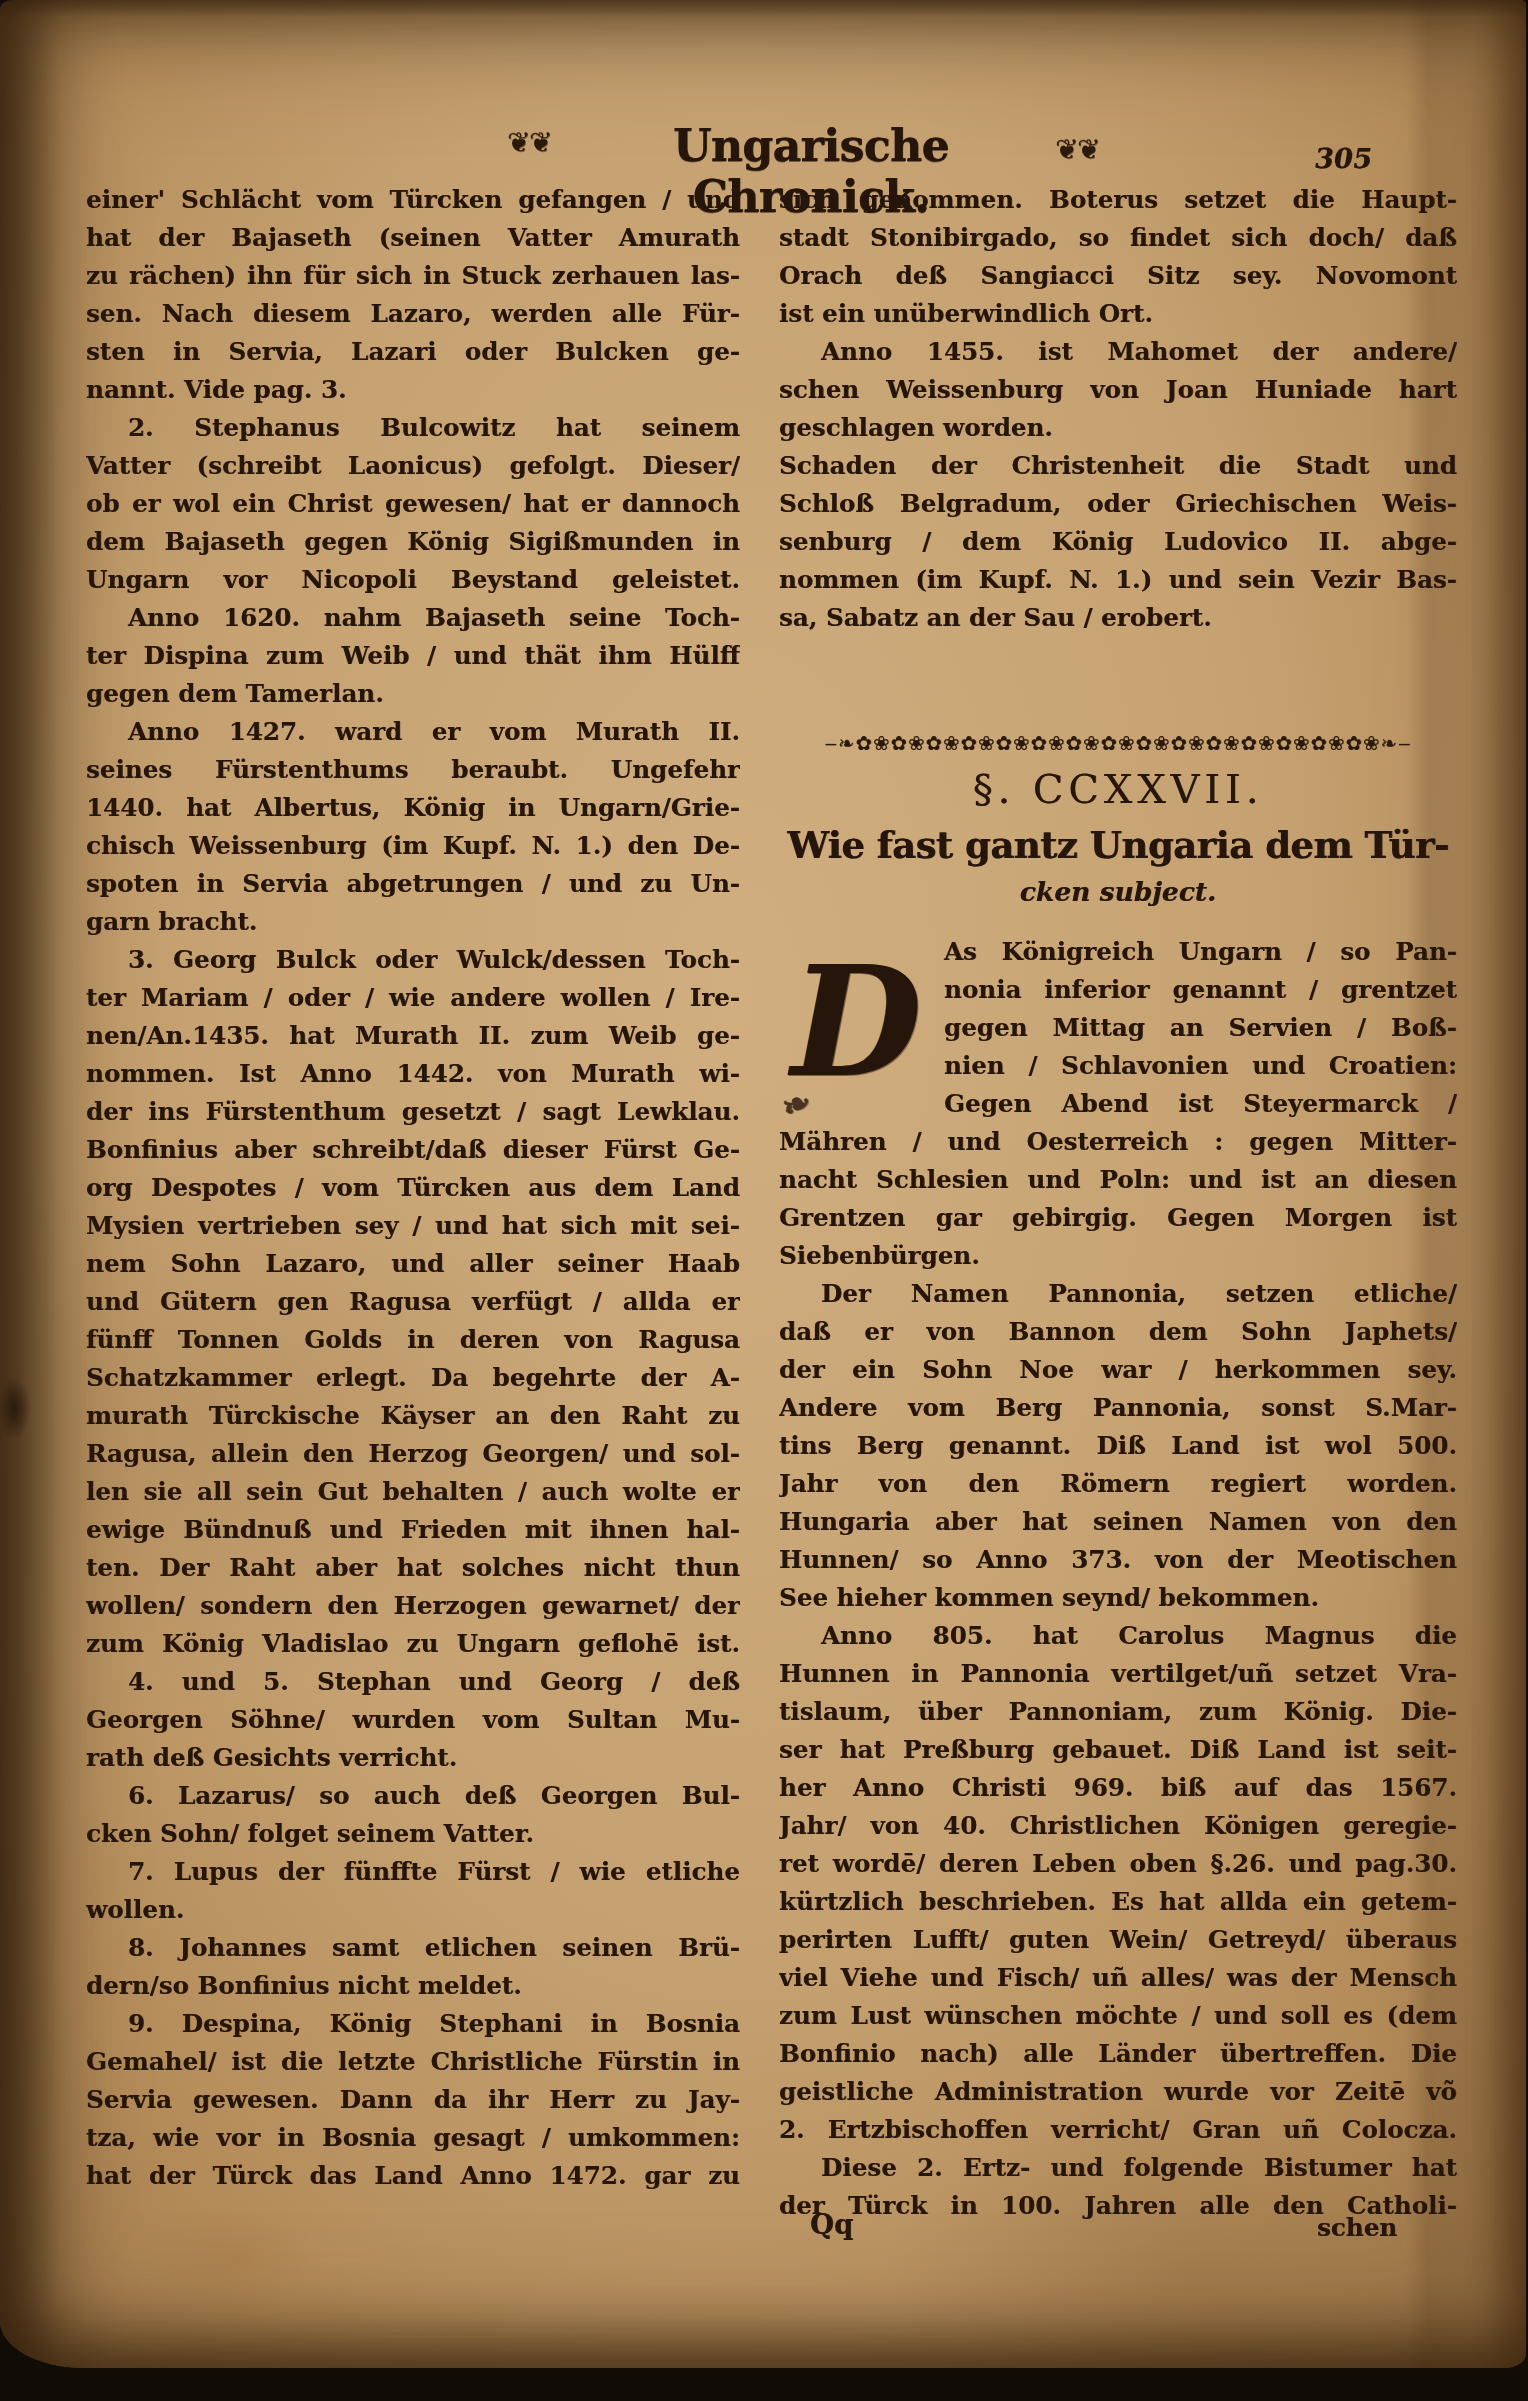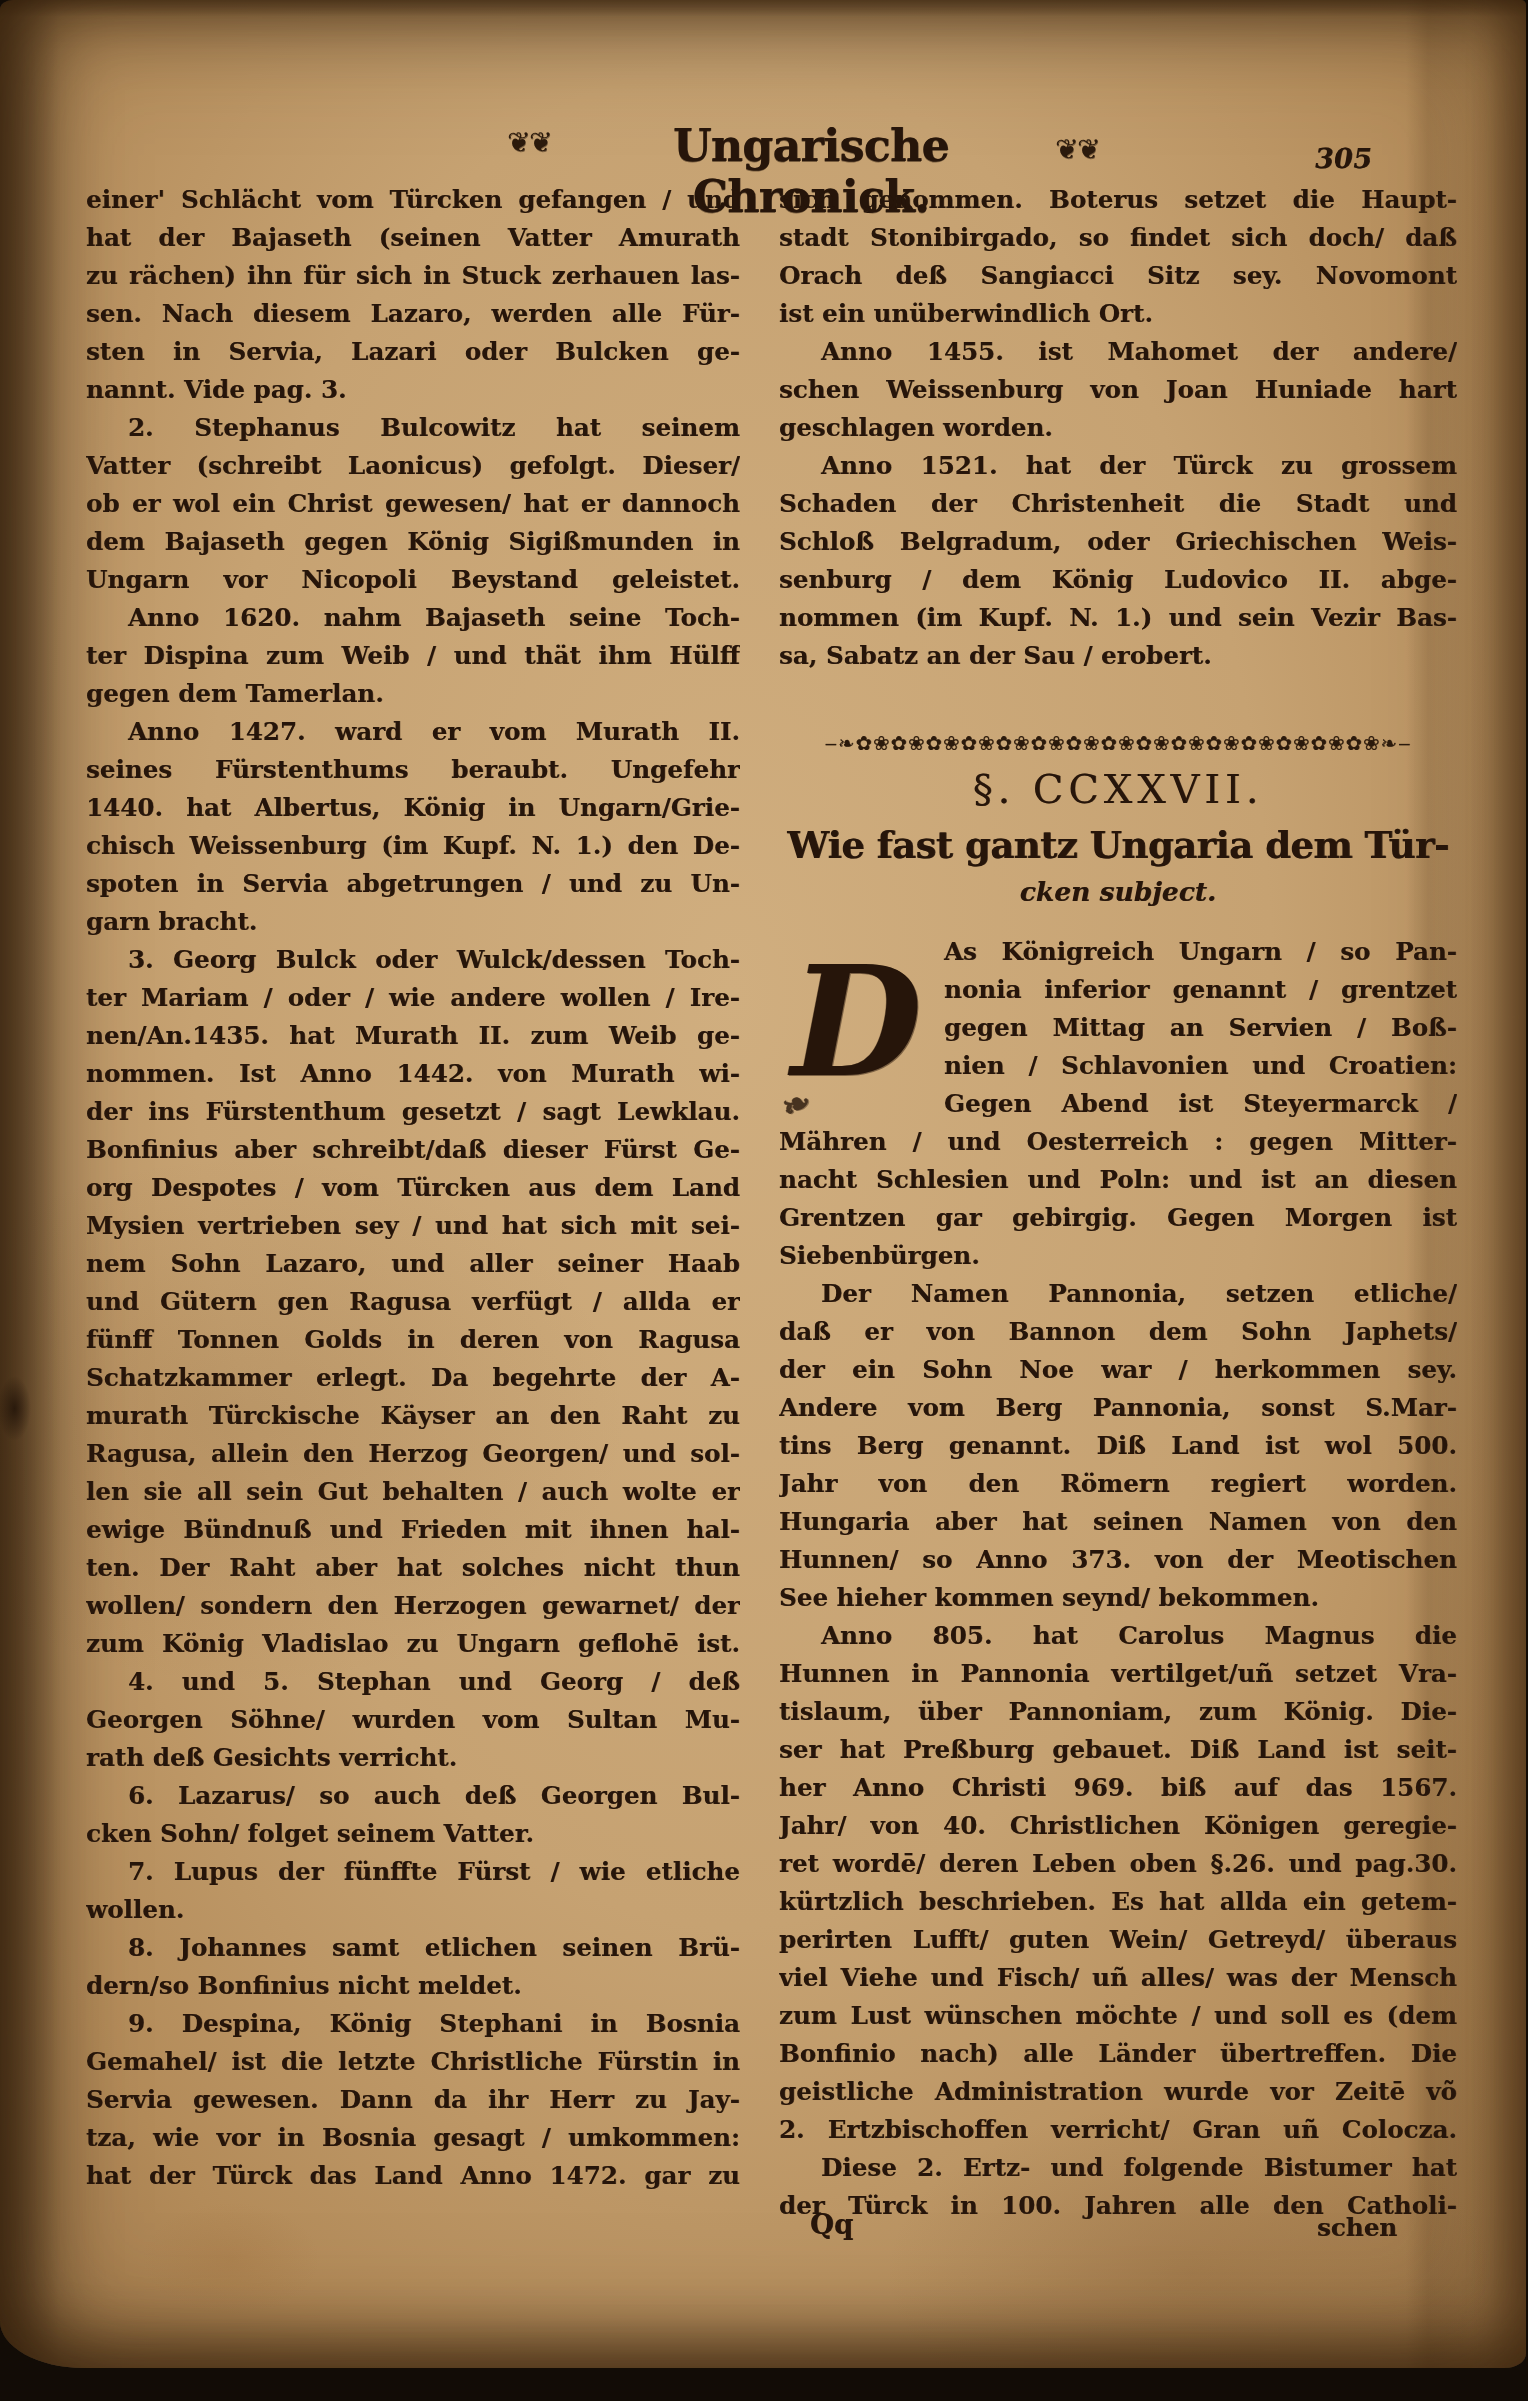--- a/index.html
+++ b/index.html
@@ -135,21 +135,20 @@
 
     <div class="col col-right">
       <div class="rc-top">
           <div class="line">sich genommen. Boterus setzet die Haupt-</div>
           <div class="line">stadt Stonibirgado, so findet sich doch/ daß</div>
           <div class="line">Orach deß Sangiacci Sitz sey. Novomont</div>
           <div class="line nf">ist ein unüberwindlich Ort.</div>
           <div class="line in">Anno 1455. ist Mahomet der andere/</div>
           <div class="line">schen Weissenburg von Joan Huniade hart</div>
           <div class="line nf">geschlagen worden.</div>
-          <div class="line in">Anno 1521. hat der Türck zu grossem</div>
           <div class="line">Schaden der Christenheit die Stadt und</div>
           <div class="line">Schloß Belgradum, oder Griechischen Weis-</div>
           <div class="line">senburg / dem König Ludovico II. abge-</div>
           <div class="line">nommen (im Kupf. N. 1.) und sein Vezir Bas-</div>
           <div class="line nf">sa, Sabatz an der Sau / erobert.</div>
         </div>
 
       <div class="rc-divider">‒❧✿❀✿❀✿❀✿❀✿❀✿❀✿❀✿❀✿❀✿❀✿❀✿❀✿❀✿❀✿❀❧‒</div>
 
       <div class="rc-section">§. CCXXVII.</div>

